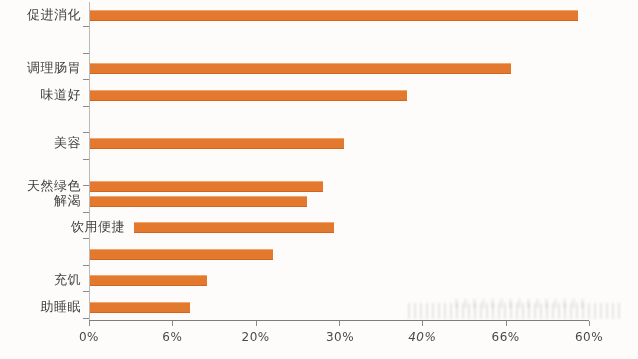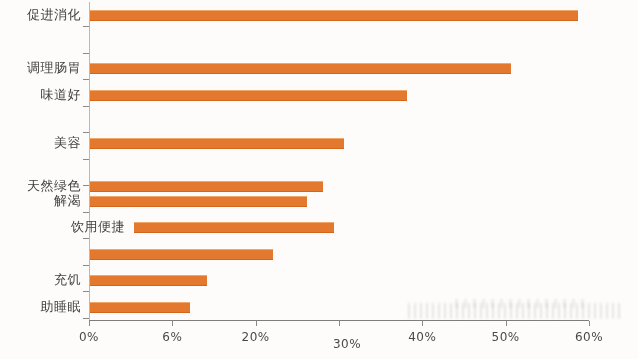--- a/index.html
+++ b/index.html
@@ -216,25 +216,25 @@
     </div>
 
   <div class="x-axis">
       <div class="x-tick" style="left: 89px;"></div>
       <div class="x-label" style="left: 89px;">0%</div>
       <div class="x-tick" style="left: 172.333px;"></div>
       <div class="x-label" style="left: 172.333px;">6%</div>
       <div class="x-tick" style="left: 255.667px;"></div>
       <div class="x-label" style="left: 255.667px;">20%</div>
       <div class="x-tick" style="left: 339px;"></div>
-      <div class="x-label" style="left: 347px; margin-top: 7px;">30%</div>
+      <div class="x-label" style="left: 340px;">30%</div>
       <div class="x-tick" style="left: 422.333px;"></div>
-      <div class="x-label" style="left: 422.333px;">40%</div>
+      <div class="x-label" style="left: 422.333px; font-style: italic;">40%</div>
       <div class="x-tick" style="left: 505.667px;"></div>
-      <div class="x-label" style="left: 505.667px;">50%</div>
+      <div class="x-label" style="left: 505.667px;">66%</div>
       <div class="x-tick" style="left: 589px;"></div>
       <div class="x-label" style="left: 589px;">60%</div>
     </div>
 
   <div class="watermark"></div>
   <div class="watermark2"></div>
 
 </div>
 
 </body></html>

